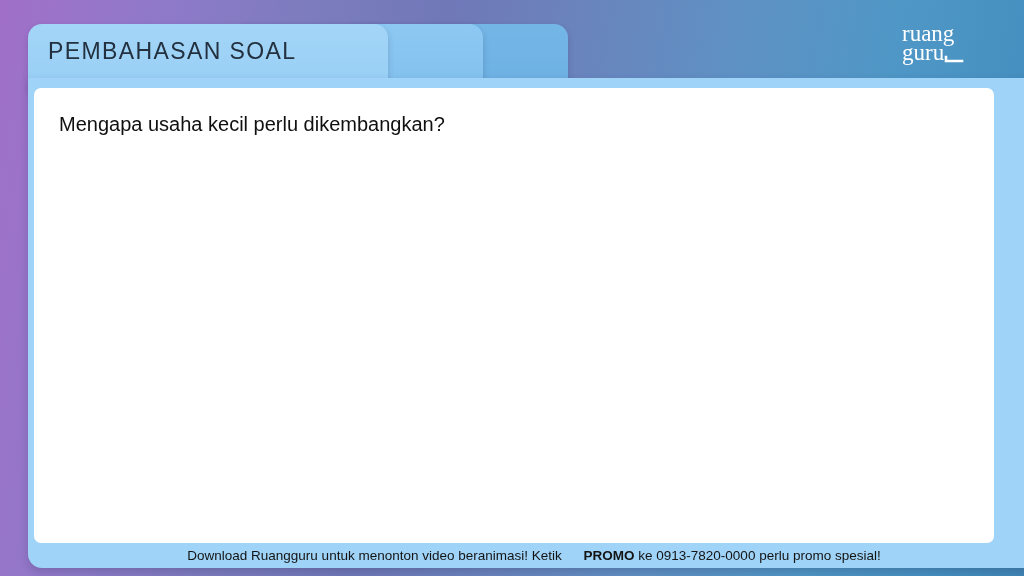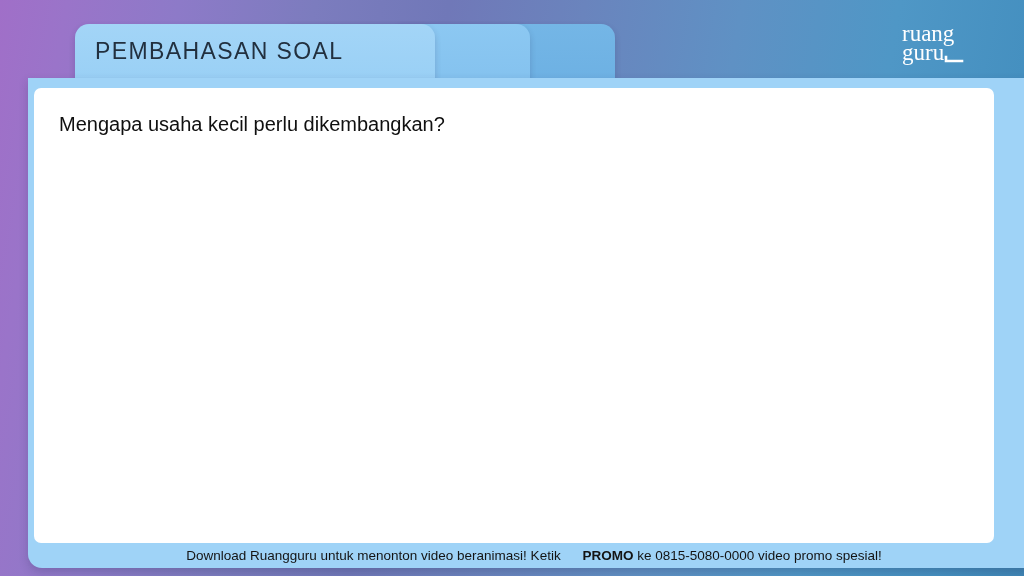--- a/index.html
+++ b/index.html
@@ -39,21 +39,20 @@
     top: 24px;
     height: 66px;
     width: 972px;
   }
   .tab {
     position: absolute;
     top: 0;
     height: 66px;
     border-radius: 14px 14px 0 0;
     box-shadow: 0 3px 6px rgba(40, 40, 80, 0.20);
-    margin-left: 47px;
   }
   .tab-3 {
     left: 316px;
     width: 224px;
     background: linear-gradient(180deg, #74b6e6 0%, #6cb0e3 100%);
     z-index: 1;
   }
   .tab-2 {
     left: 206px;
     width: 249px;
@@ -174,19 +173,19 @@
   <div class="card">
 
     <div class="content-panel">
       <div class="question">Mengapa usaha kecil perlu dikembangkan?</div>
     </div>
 
     <div class="footer">
       <span>Download Ruangguru untuk menonton video beranimasi! Ketik </span>
         <span class="bold">PROMO</span>
         <span> ke </span>
-        <span>0815-5080-0000</span>
-        <span> video promo spesial!</span>
+        <span>0913-7820-0000</span>
+        <span> perlu promo spesial!</span>
     </div>
 
   </div>
 
 </div>
 
 </body></html>

